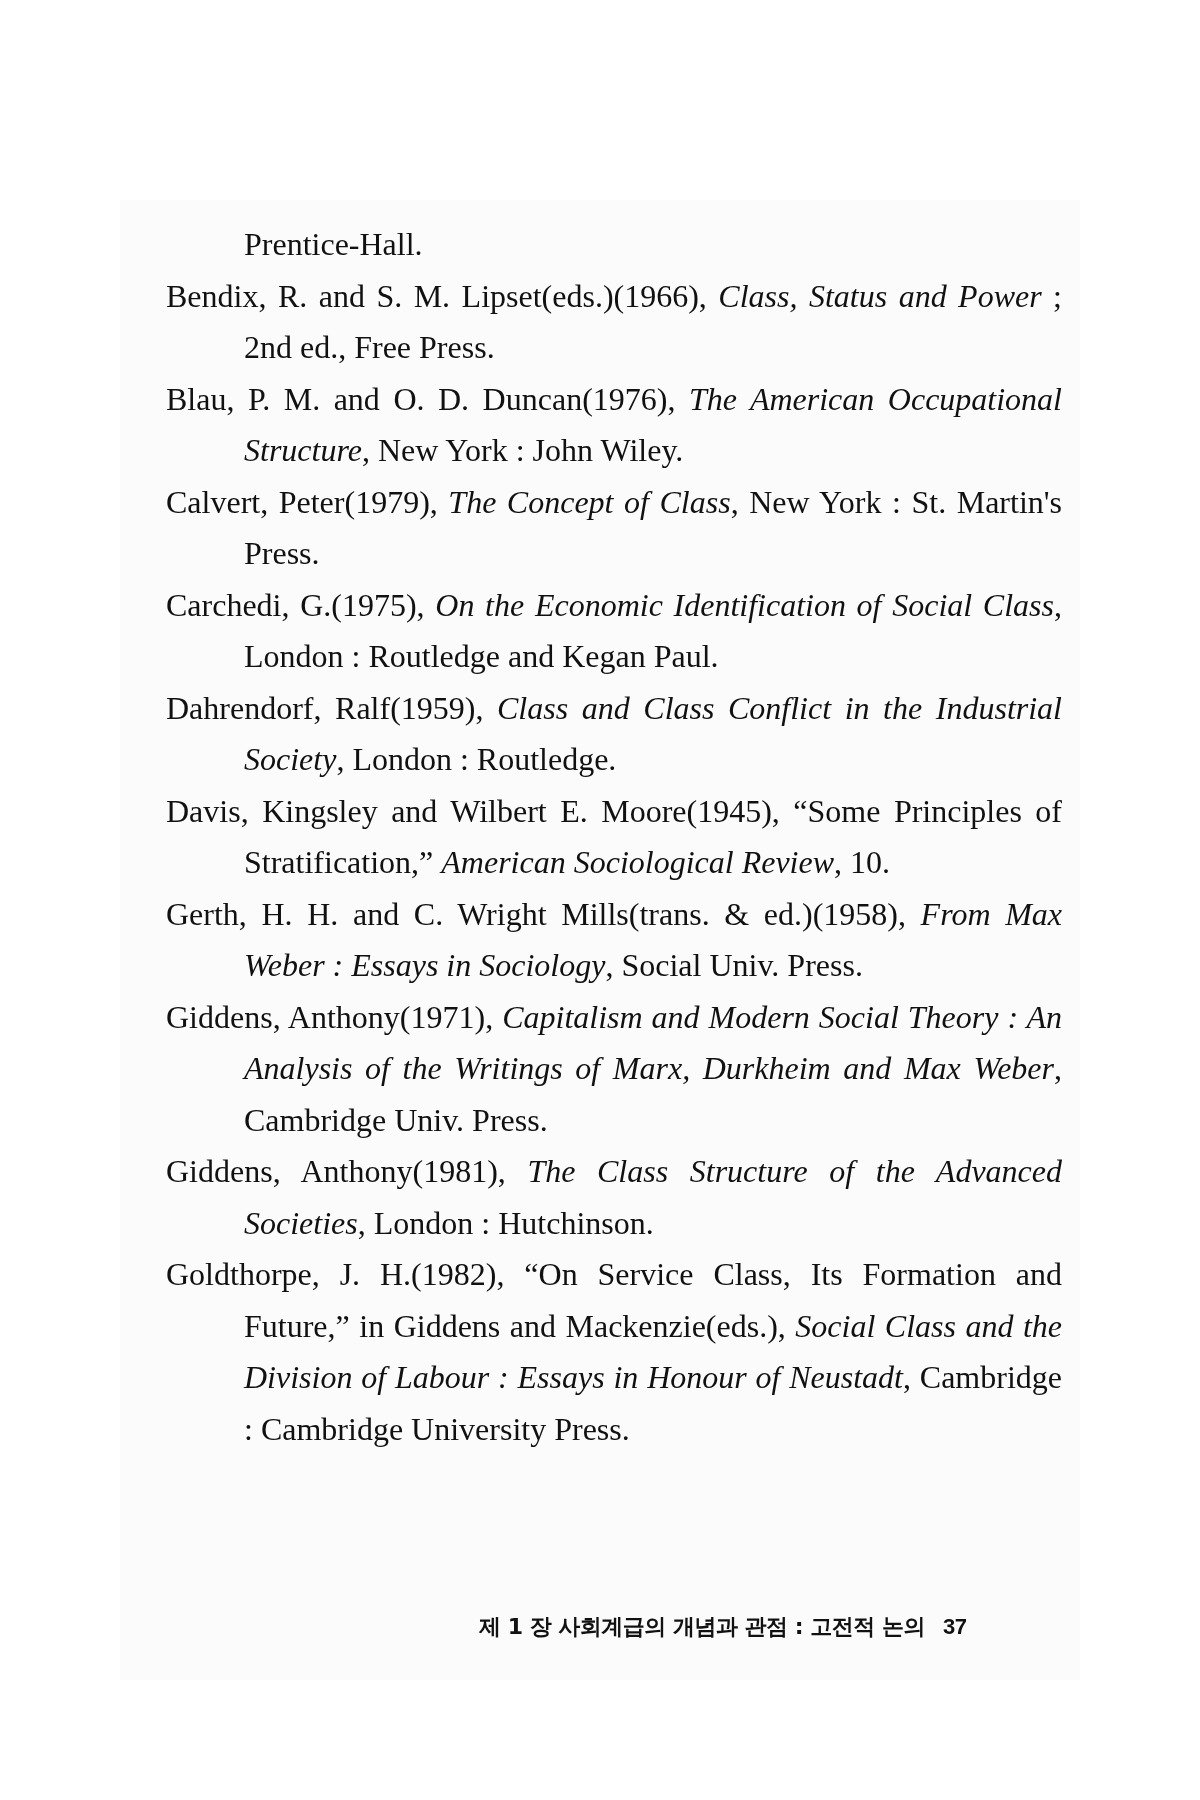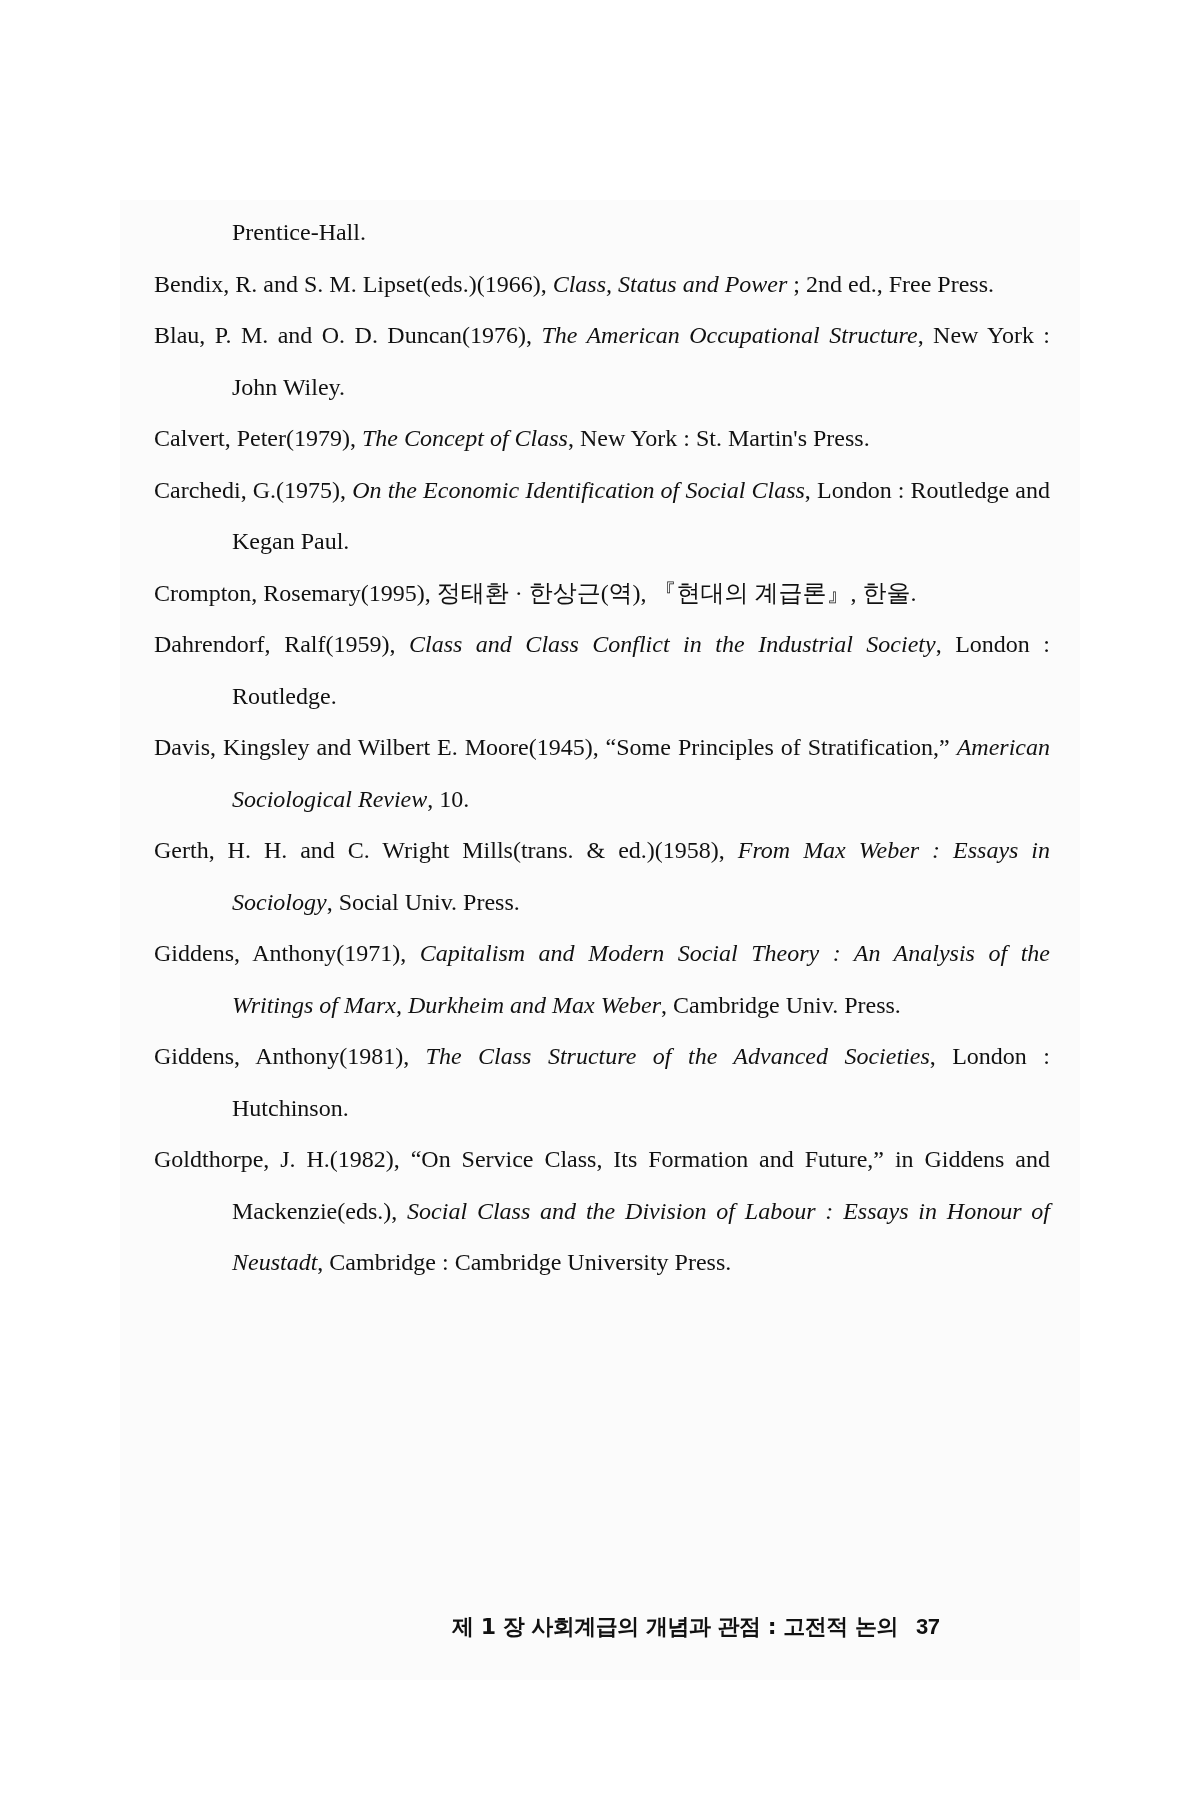--- a/index.html
+++ b/index.html
@@ -20,42 +20,42 @@
       top: 200px;
       width: 960px;
       height: 1480px;
       background: #fbfbfb;
     }
     .refs {
       position: absolute;
       left: 150px;
       top: 203px;
       width: 896px;
-      margin: 4px;
+      margin: 16px;
       padding: 0;
       list-style: none;
       font-family: "Liberation Serif", "DejaVu Serif", serif;
-      font-size: 24px;
+      font-size: 32px;
       line-height: 51.5px;
       text-align: justify;
     }
     .ref {
       padding-left: 78px;
       text-indent: -78px;
       margin: 0;
     }
     .ref.continuation {
       text-indent: 0;
     }
     .ref .it {
       font-style: italic;
     }
     .footer {
       position: absolute;
-      left: 452px;
+      left: 479px;
       top: 1612px;
       font-family: "DejaVu Sans", "Liberation Sans", sans-serif;
       font-size: 22px;
       font-weight: bold;
       letter-spacing: -0.5px;
       white-space: nowrap;
       color: #111111;
     }
     .footer .page-num {
       margin-left: 18px;
@@ -67,21 +67,20 @@
 <body>
 
 <div class="scan-area"></div>
 
 <ul class="refs" id="refs">
     <li class="ref continuation"><span>Prentice-Hall.</span></li>
     <li class="ref"><span>Bendix, R. and S. M. Lipset(eds.)(1966), </span><span class="it">Class, Status and Power</span><span> ; 2nd ed., Free Press.</span></li>
     <li class="ref"><span>Blau, P. M. and O. D. Duncan(1976), </span><span class="it">The American Occupational Structure</span><span>, New York : John Wiley.</span></li>
     <li class="ref"><span>Calvert, Peter(1979), </span><span class="it">The Concept of Class</span><span>, New York : St. Martin's Press.</span></li>
     <li class="ref"><span>Carchedi, G.(1975), </span><span class="it">On the Economic Identification of Social Class</span><span>, London : Routledge and Kegan Paul.</span></li>
-    <li class="ref"><span>Crompton, Rosemary(1995), 정태환 · 한상근(역), 『현대의 계급론』, 한울.</span></li>
     <li class="ref"><span>Dahrendorf, Ralf(1959), </span><span class="it">Class and Class Conflict in the Industrial Society</span><span>, London : Routledge.</span></li>
     <li class="ref"><span>Davis, Kingsley and Wilbert E. Moore(1945), “Some Principles of Stratification,” </span><span class="it">American Sociological Review</span><span>, 10.</span></li>
     <li class="ref"><span>Gerth, H. H. and C. Wright Mills(trans. &amp; ed.)(1958), </span><span class="it">From Max Weber : Essays in Sociology</span><span>, Social Univ. Press.</span></li>
     <li class="ref"><span>Giddens, Anthony(1971), </span><span class="it">Capitalism and Modern Social Theory : An Analysis of the Writings of Marx, Durkheim and Max Weber</span><span>, Cambridge Univ. Press.</span></li>
     <li class="ref"><span>Giddens, Anthony(1981), </span><span class="it">The Class Structure of the Advanced Societies</span><span>, London : Hutchinson.</span></li>
     <li class="ref"><span>Goldthorpe, J. H.(1982), “On Service Class, Its Formation and Future,” in Giddens and Mackenzie(eds.), </span><span class="it">Social Class and the Division of Labour : Essays in Honour of Neustadt</span><span>, Cambridge : Cambridge University Press.</span></li>
   </ul>
 
 <div class="footer">
   <span>제 1 장  사회계급의 개념과 관점 : 고전적 논의</span><span class="page-num">37</span>

